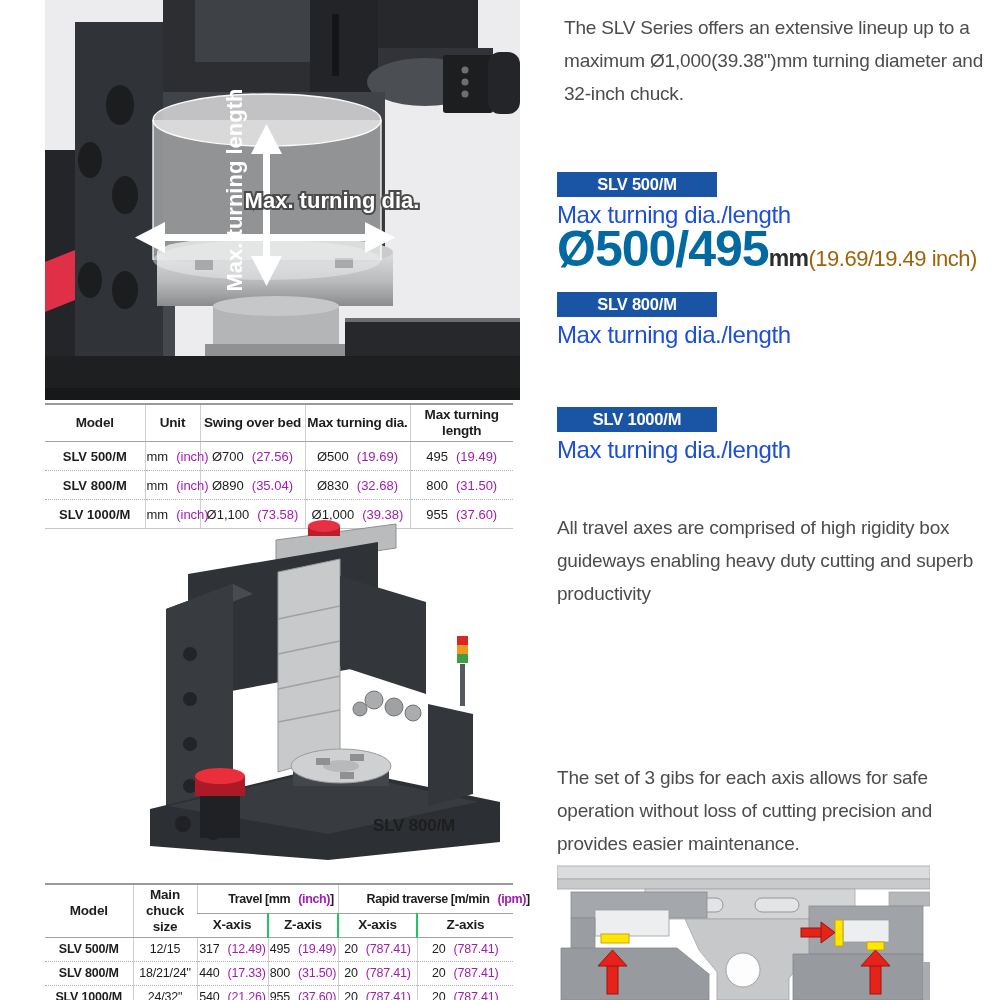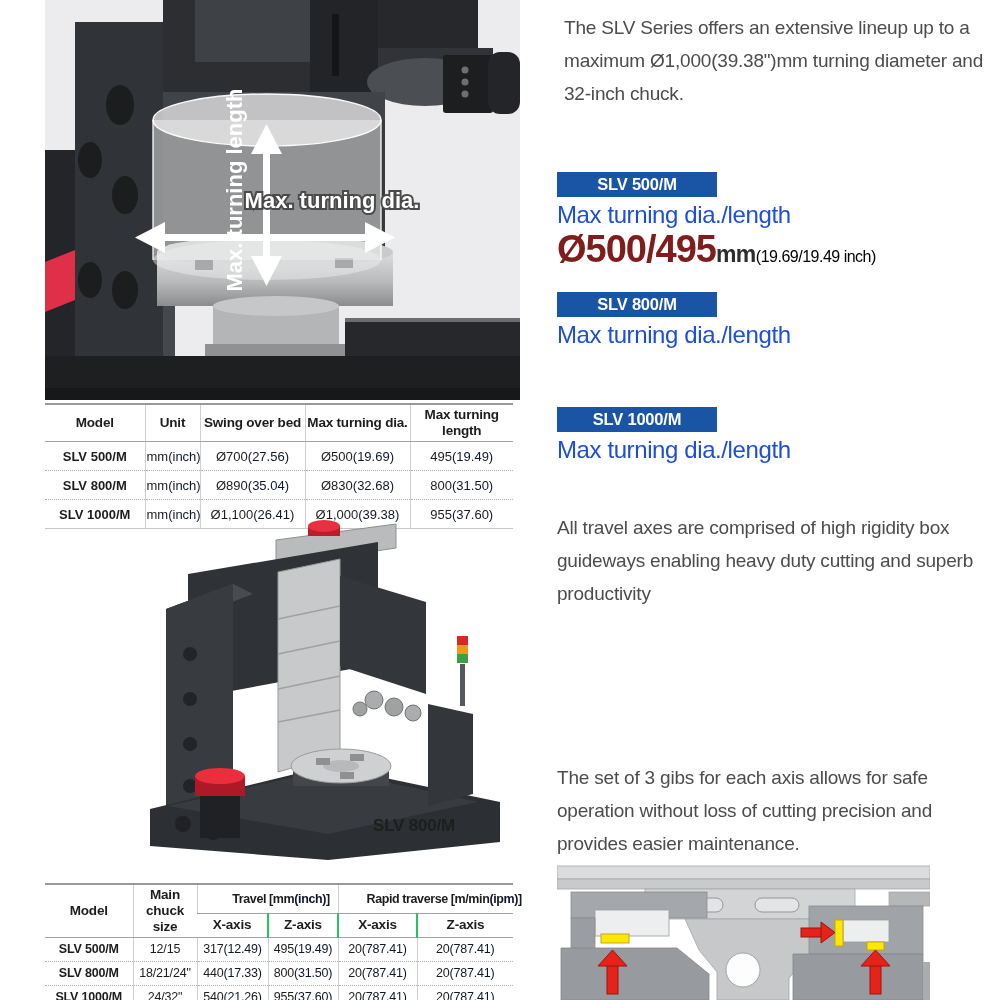--- a/index.html
+++ b/index.html
@@ -18,23 +18,23 @@
   .badge{
     width:160px;height:25px;background:#1a55a5;color:#fff;
     display:flex;align-items:center;justify-content:center;
     font-size:16.5px;font-weight:bold;letter-spacing:-0.2px;
   }
   .spec-title{
     font-size:24px;color:#1d4ed8;line-height:27px;margin-top:4px;
     letter-spacing:-0.4px;
   }
   .spec-value-line{margin-top:1px;white-space:nowrap;}
-  .spec-value{font-size:38px;font-weight:bold;color:#7f1d1d;letter-spacing:-1px;line-height:40px;}
+  .spec-value{font-size:50px;font-weight:bold;color:#0369a1;letter-spacing:-1px;line-height:40px;}
   .spec-unit{font-size:23px;font-weight:bold;color:#2d2d2d;letter-spacing:-0.5px;}
-  .spec-inch{font-size:16px;color:#000000;letter-spacing:-0.5px;}
+  .spec-inch{font-size:22px;color:#a16207;letter-spacing:-0.5px;}
 
   
   table.spec-table{
     border-collapse:collapse;table-layout:fixed;width:468px;
     border-top:2px solid #9a9a9a;font-size:13px;color:#1d1d1d;
   }
   .spec-table th{
     font-size:13.5px;font-weight:bold;letter-spacing:-0.2px;
     border-bottom:1px solid #a2a2a2;padding:2px 1px;line-height:1.18;
   }
@@ -44,21 +44,21 @@
   }
   .spec-table th + th, .spec-table td + td{border-left:1px solid #cfcfcf;}
   .spec-table tbody tr:not(:last-child) td{border-bottom:1px dotted #b2b2b2;}
   .spec-table tbody tr:last-child td{border-bottom:1px solid #c6c6c6;}
   #table1 td{height:28px;}
   #table1 th{height:32px;}
   #table2 td{height:23px;font-size:12.5px;letter-spacing:-0.2px;}
   #table2 tr.sub th{height:19px;border-left:2px solid #22c55e;}
   #table2 tr.sub th:first-child{border-left:none;}
   .model-cell{font-weight:bold;}
-  .bl{color:#0f172a;}
+  .bl{color:#a21caf;margin-left:8px;}
 
   .render-label{font-size:17px;font-weight:bold;color:#1e1e1e;letter-spacing:-0.2px;}
 
   svg text{font-family:"Liberation Sans",sans-serif;}
 </style>
 </head>
 <body>
 
 <div class="abs" style="left:45px;top:0;width:475px;height:400px;">
   <svg width="475" height="400" viewBox="0 0 475 400">
@@ -185,21 +185,21 @@
     <tr>
       <td class="model-cell">SLV 800/M</td>
       <td><span>mm</span><span class="bl">(inch)</span></td>
       <td><span>Ø890</span><span class="bl">(35.04)</span></td>
       <td><span>Ø830</span><span class="bl">(32.68)</span></td>
       <td><span>800</span><span class="bl">(31.50)</span></td>
     </tr>
     <tr>
       <td class="model-cell">SLV 1000/M</td>
       <td><span>mm</span><span class="bl">(inch)</span></td>
-      <td><span>Ø1,100</span><span class="bl">(26.41)</span></td>
+      <td><span>Ø1,100</span><span class="bl">(73.58)</span></td>
       <td><span>Ø1,000</span><span class="bl">(39.38)</span></td>
       <td><span>955</span><span class="bl">(37.60)</span></td>
     </tr>
   </tbody>
 </table>
 
 <div class="abs" style="left:128px;top:514px;width:400px;height:348px;">
   <svg width="400" height="348" viewBox="0 0 400 348">
 
     <polygon points="148,26 268,10 268,34 148,52" fill="#b9bbbd" stroke="#8e9093" stroke-width="1"></polygon>

